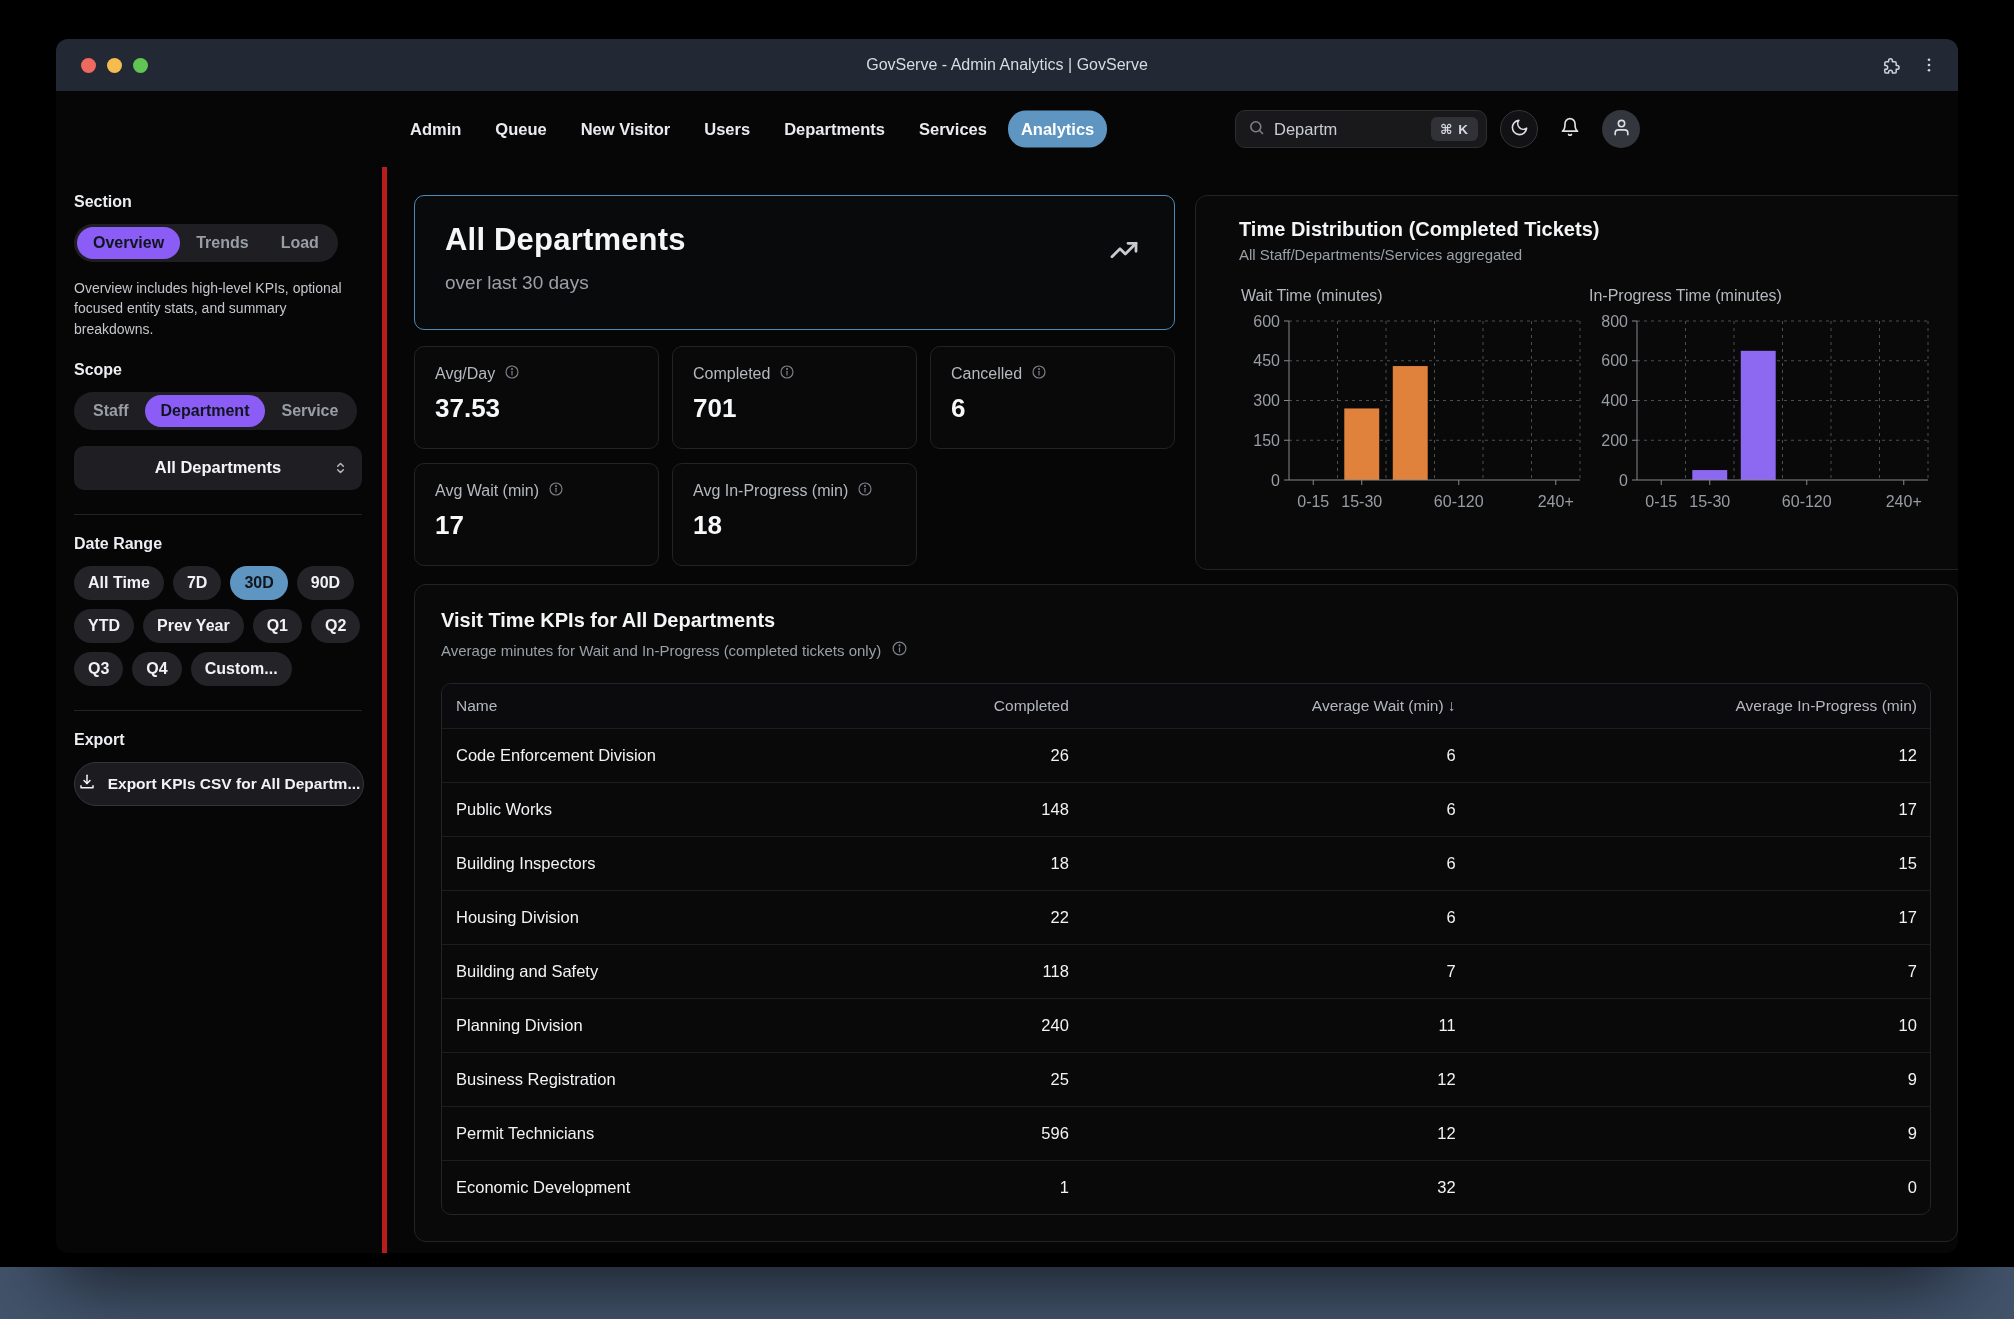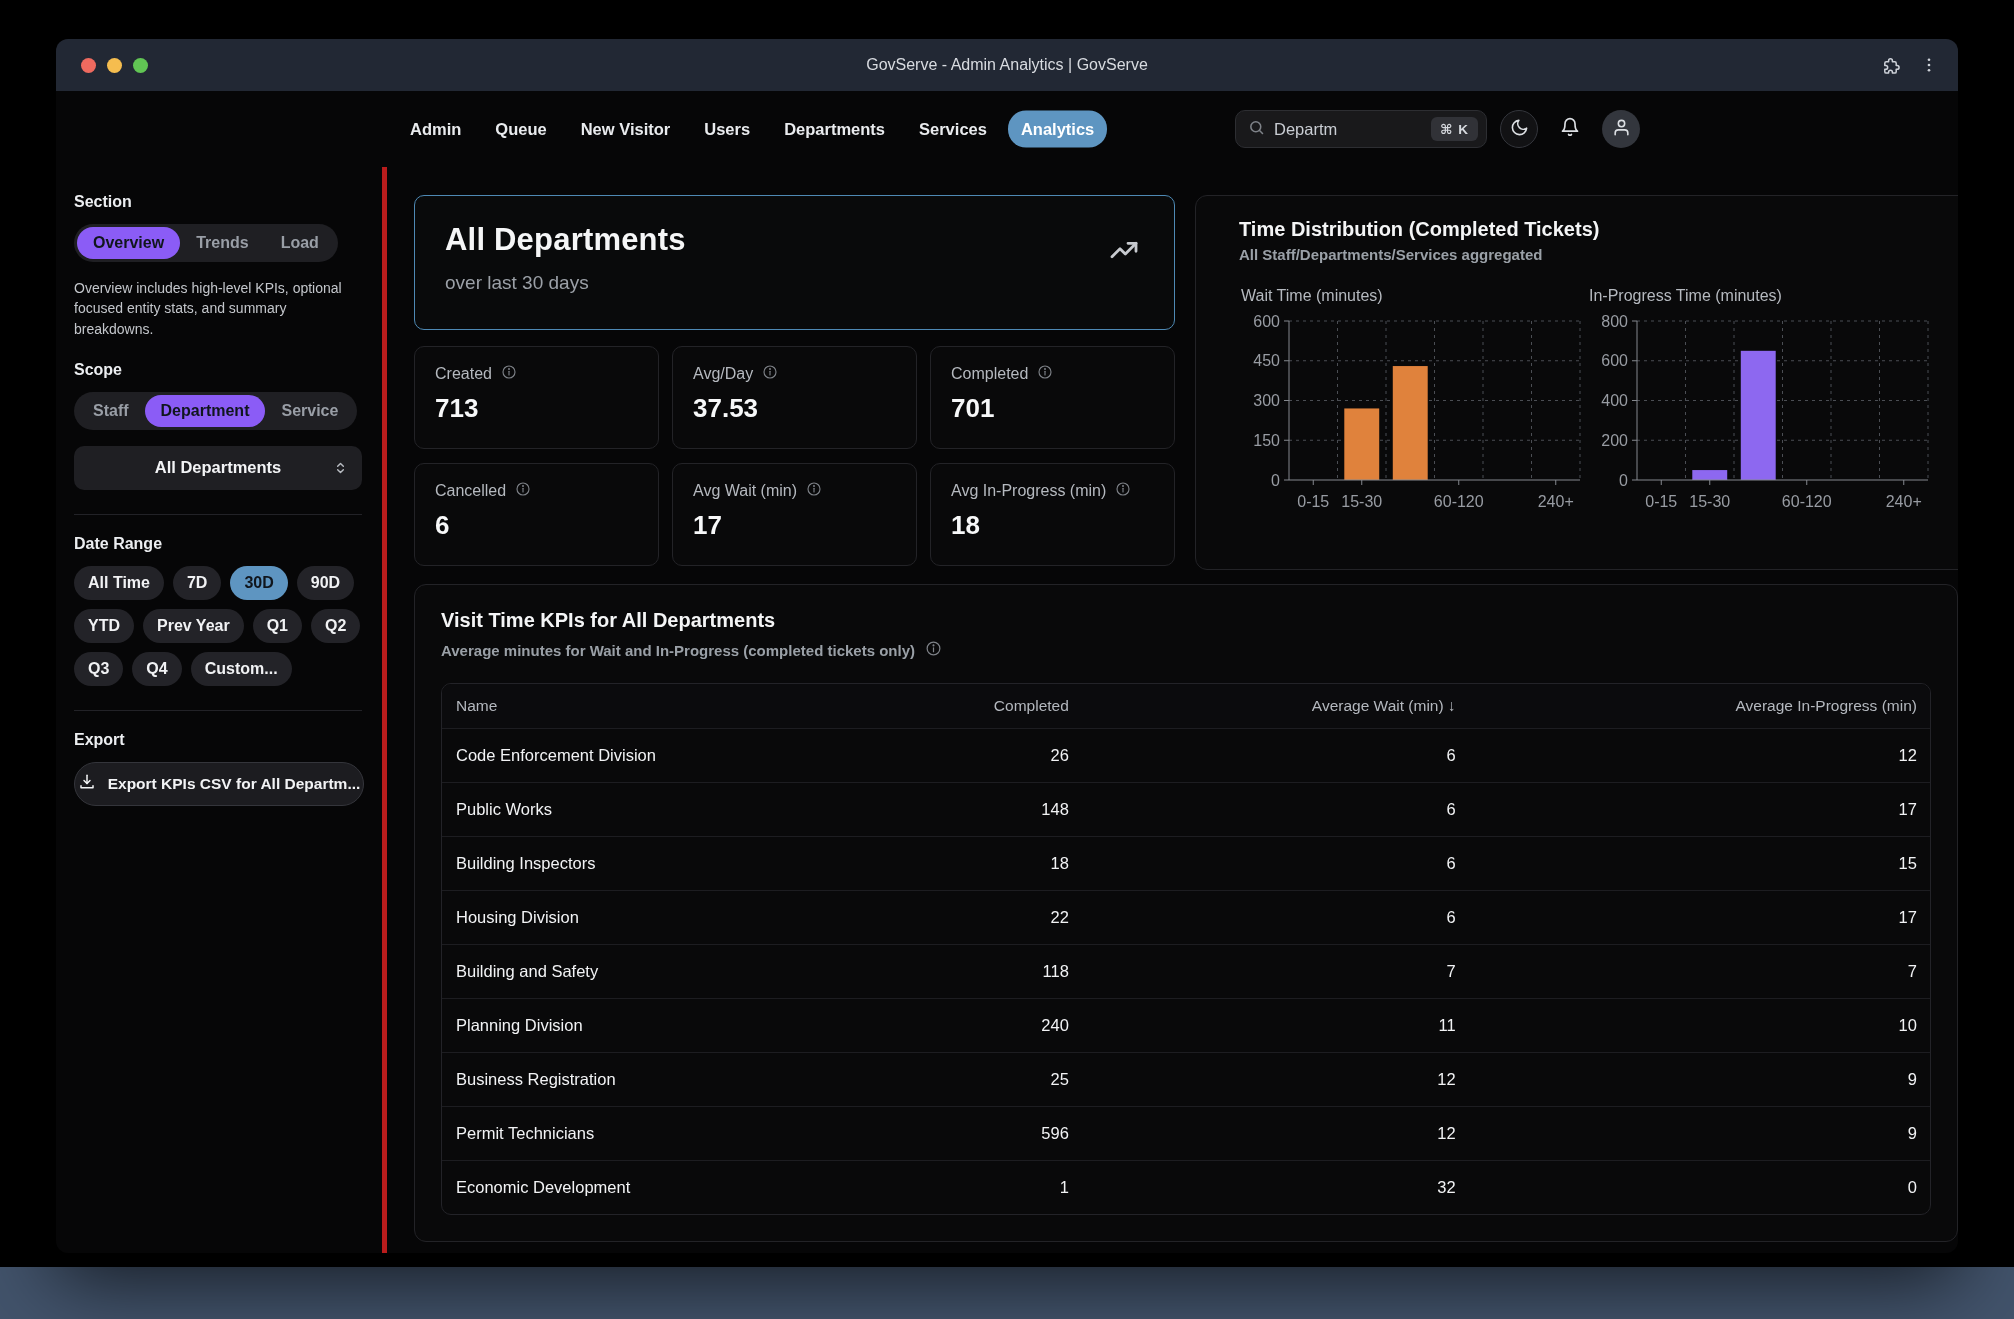--- a/index.html
+++ b/index.html
@@ -66,21 +66,21 @@
   .hero-sub { color:#9ba0a7; font-size:19px; margin-top:14px; }
   .hero-card .trend { position:absolute; right:34px; top:38px; color:#c7cacf; }
 
   .kpi-grid { display:grid; grid-template-columns:repeat(3,1fr); gap:14px 13px; margin-top:16px; }
   .kpi-card { height:103px; background:#09090a; border:1px solid #232327; border-radius:10px; padding:17px 20px; }
   .kpi-label-row { display:flex; align-items:center; gap:9px; color:#b5b9bf; font-size:16px; }
   .kpi-value { color:#f7f8f9; font-size:26px; font-weight:800; margin-top:9px; }
 
   .dist-panel { flex:1; height:375px; background:#09090a; border:1px solid #232327; border-radius:12px; padding:22px 43px; }
   .panel-title { color:#f4f5f6; font-size:20px; font-weight:700; }
-  .panel-sub { color:#9aa0a7; font-size:15px; margin-top:5px;font-weight:bold; }
+  .panel-sub { color:#9aa0a7; font-size:15px; margin-top:5px; }
   .charts-row { display:flex; justify-content:space-between; margin-top:24px; }
   .chart-block { width:348px; }
   .chart-title { color:#b5b9bf; font-size:16px; margin:0 0 2px 2px; }
   .chart-block svg { display:block; width:348px; height:218px; }
   .chart-block svg text { font-family:"Liberation Sans","DejaVu Sans",sans-serif; }
 
   .table-card { margin-top:14px; width:1544px; background:#09090a; border:1px solid #232327; border-radius:12px; padding:24px 26px 26px; }
   .table-sub-row { display:flex; align-items:center; gap:10px; margin-top:8px; }
   .table-wrap { margin-top:22px; border:1px solid #232328; border-radius:10px; overflow:hidden; }
   .t-row { display:grid; grid-template-columns:30% 13% 26% 31%; align-items:center; height:54px; border-top:1px solid #1d1d21; }
@@ -233,33 +233,20 @@
               <div class="hero-title">All Departments</div>
               <div class="hero-sub">over last 30 days</div>
               <span class="trend">
                 <svg width="32" height="32" viewBox="0 0 24 24" fill="none" stroke="currentColor" stroke-width="2.1" stroke-linecap="round" stroke-linejoin="round">
                   <path d="M3 17l6-6 4 4 8-8"></path>
                     <path d="M15 7h6v6"></path>
                 </svg>
               </span>
             </div>
             <div class="kpi-grid" id="kpi-grid">
-  <div class="kpi-card">
-    <div class="kpi-label-row">
-      <span>Created</span>
-      <span class="icon-muted">
-        <svg width="16" height="16" viewBox="0 0 24 24" fill="none" stroke="currentColor" stroke-width="1.7" stroke-linecap="round">
-          <circle cx="12" cy="12" r="9"></circle>
-                        <line x1="12" y1="11" x2="12" y2="16.5"></line>
-                        <circle cx="12" cy="7.6" r="0.6" fill="currentColor"></circle>
-        </svg>
-      </span>
-    </div>
-    <div class="kpi-value">713</div>
-  </div>
 
   <div class="kpi-card">
     <div class="kpi-label-row">
       <span>Avg/Day</span>
       <span class="icon-muted">
         <svg width="16" height="16" viewBox="0 0 24 24" fill="none" stroke="currentColor" stroke-width="1.7" stroke-linecap="round">
           <circle cx="12" cy="12" r="9"></circle>
                         <line x1="12" y1="11" x2="12" y2="16.5"></line>
                         <circle cx="12" cy="7.6" r="0.6" fill="currentColor"></circle>
         </svg>

